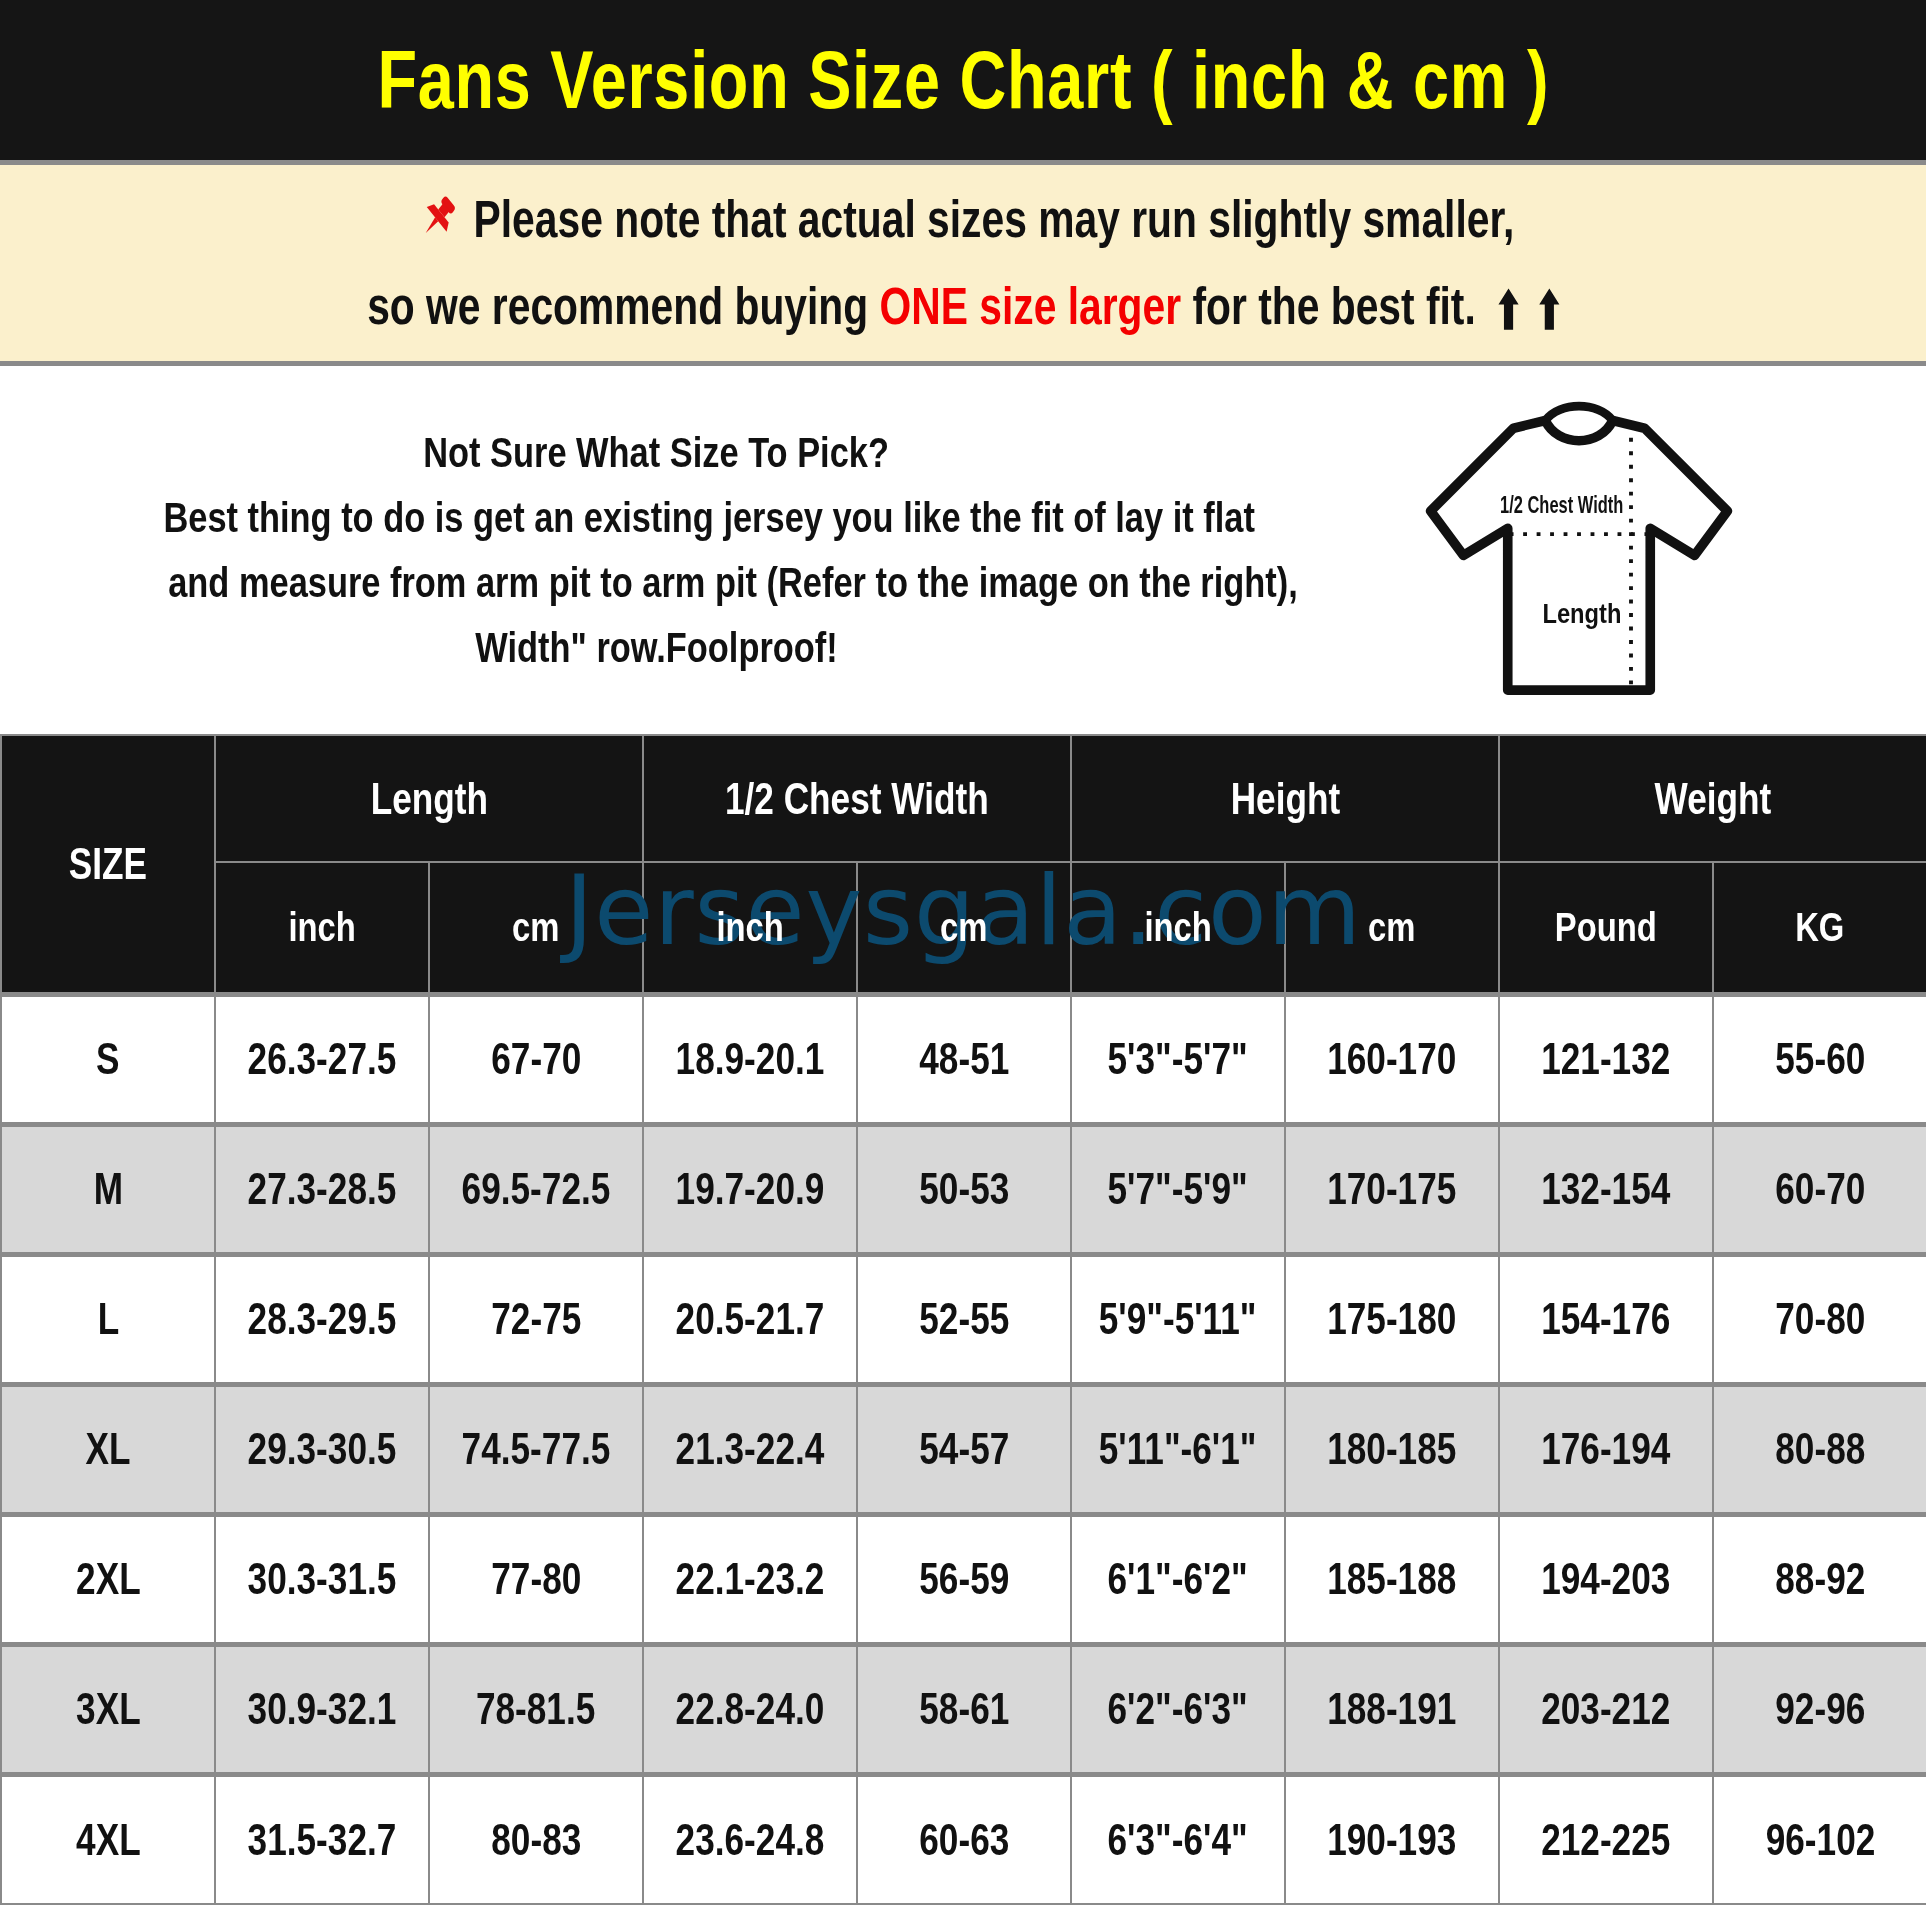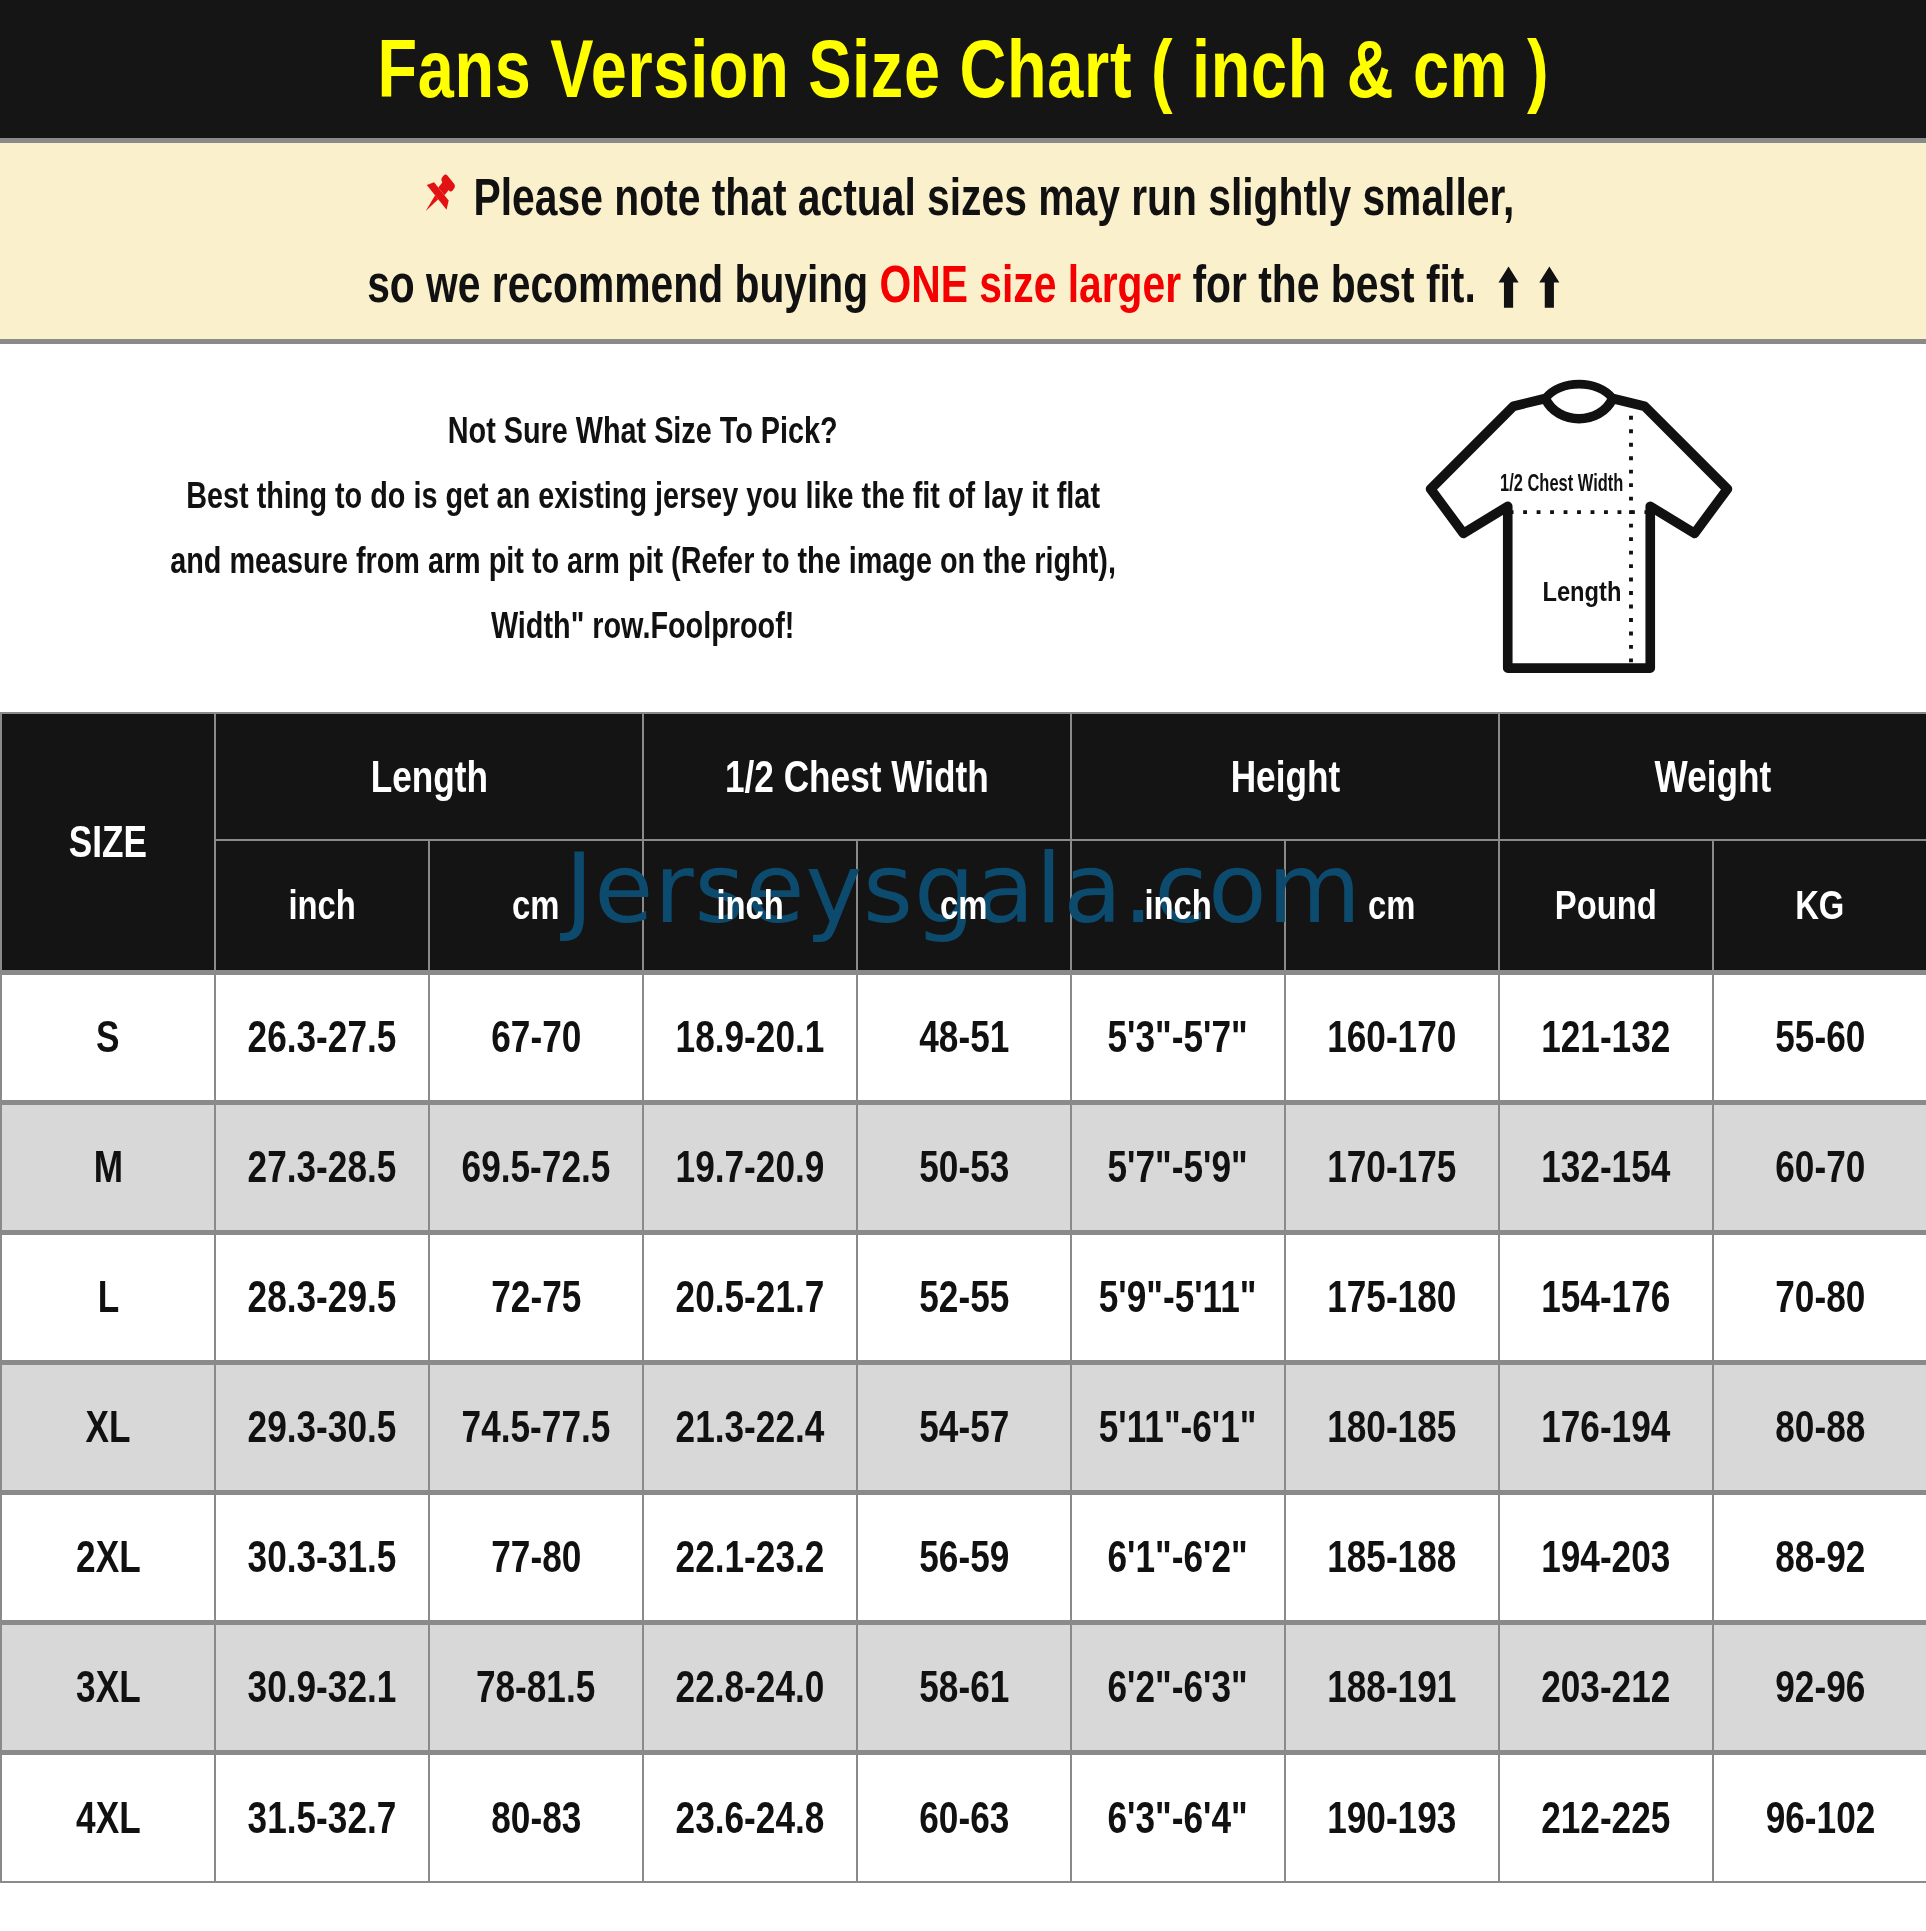--- a/index.html
+++ b/index.html
@@ -2,37 +2,37 @@
 <html style="font-size:14.7px"><head>
 <meta charset="utf-8">
 <style>
   * { margin:0; padding:0; box-sizing:border-box; }
   html,body { width:1927px; background:#ffffff; font-family:"Liberation Sans", sans-serif; color:#111; }
 
   
   .c { display:inline-block; transform:scaleX(.8); white-space:nowrap; }
 
   
-  .banner { height:143px; background:#151515; border-bottom:5.5px solid #8a8a8a;
+  .banner { height:165px; background:#151515; border-bottom:5.5px solid #8a8a8a;
             display:flex; align-items:center; justify-content:center; }
   .banner .t { color:#FFFF00; font-size:81px; font-weight:bold; letter-spacing:0.9px; }
 
   
   .note { height:201px; background:#FBF0CC; border-bottom:5.5px solid #8a8a8a;
           display:flex; flex-direction:column; align-items:center; justify-content:center;
           gap:27.5px; font-weight:bold; font-size:51px; }
   .note .red { color:#F40000; }
   .note svg.pin { vertical-align:-13px; margin-right:1.8px; }
   .note svg.arr { vertical-align:-5.5px; margin-left:13px; }
   .note svg.arr + svg.arr { margin-left:9.2px; }
 
   
   .howto { height:368px; background:#fff; display:flex; align-items:center; }
   .howto-text { width:1286px; display:flex; flex-direction:column; justify-content:center;
-                text-align:center; font-weight:bold; font-size:36px; line-height:65px; }
+                text-align:center; font-weight:bold; font-size:43px; line-height:65px;padding-left:27px; }
   .howto-fig { flex:1; display:flex; align-items:center; justify-content:center; margin-right:55px; }
 
   
   .table-wrap { position:relative; }
   table { width:1927px; border-collapse:collapse; table-layout:fixed; border:2.8px solid #8a8a8a; }
   col { width:214px; }
   th, td { border:2.8px solid #8a8a8a; text-align:center; vertical-align:middle; }
   th { background:#141414; color:#fff; font-weight:bold; }
   tr.grow { height:127px; }  tr.grow th { font-size:44px; }
   tr.srow { height:132px; }  tr.srow th { font-size:41px; }

